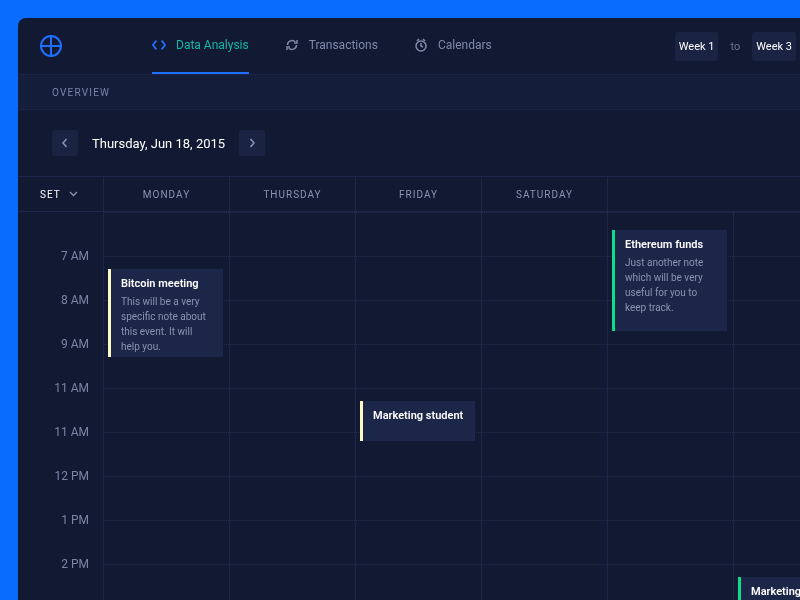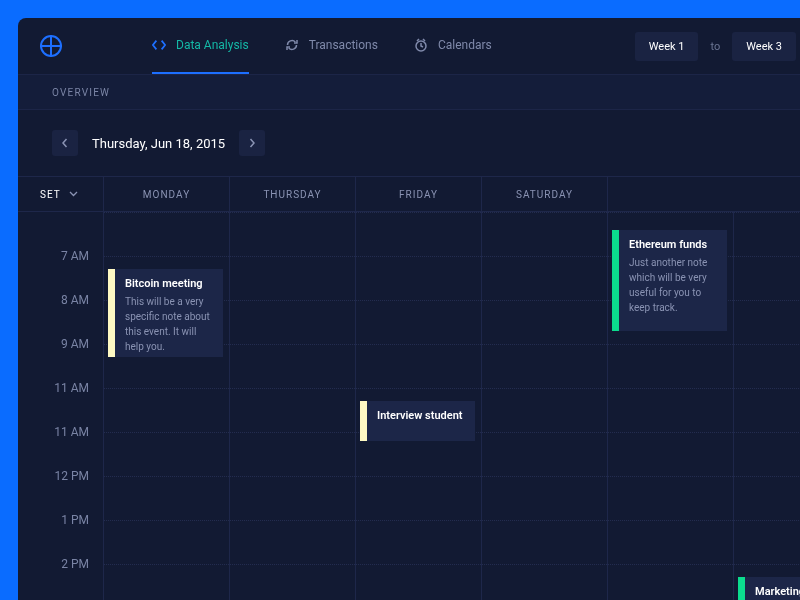--- a/index.html
+++ b/index.html
@@ -11,21 +11,21 @@
 .logo { width:22px; height:22px; border:2px solid #1d6fff; border-radius:50%; position:relative; flex:0 0 auto; }
 .logo::before { content:""; position:absolute; left:50%; top:-2px; bottom:-2px; width:2px; background:#1d6fff; transform:translateX(-50%); }
 .logo::after { content:""; position:absolute; top:50%; left:-2px; right:-2px; height:2px; background:#1d6fff; transform:translateY(-50%); }
 .nav-tabs { display:flex; gap:36px; margin-left:60px; }
 .nav-tab { display:flex; align-items:center; gap:10px; color:#7f89aa; cursor:pointer; font-size:12px; height:56px; border-bottom:2px solid transparent; }
 .nav-tab.active { color:#14b8a6; border-bottom-color:#1d6fff; }
 .nav-tab.active .tab-ic svg { stroke:#1d6fff; }
 .tab-ic { width:14px; height:14px; display:flex; }
 .tab-ic svg { stroke:#7f89aa; }
 .range { margin-left:auto; display:flex; align-items:center; gap:12px; font-size:11px; }
-.range-pill { background:#1a2342; color:#fff; padding:8px 14px; border-radius:3px; cursor:pointer; }
+.range-pill { background:#1a2342; color:#fff; padding:8px 4px; border-radius:3px; cursor:pointer; }
 .range-to { color:#6b7593; }
 
 
 .overview { height:36px; display:flex; align-items:center; padding:0 34px; background:#141d3a; font-size:10px; letter-spacing:0.12em; color:#7a84a5; border-top:1px solid #1c2547; border-bottom:1px solid #1c2547; }
 
 
 .datebar { height:66px; display:flex; align-items:center; padding:0 34px; gap:14px; }
 .nav-arrow { width:26px; height:26px; background:#1a2342; border-radius:3px; display:flex; align-items:center; justify-content:center; cursor:pointer; }
 .nav-arrow svg { stroke:#8a93b3; }
 .date-label { color:#fff; font-weight:400; font-size:13px; }
@@ -37,21 +37,21 @@
 .time-col-head svg { stroke:#8a93b3; }
 .day-head { flex:0 0 126px; width:126px; border-right:1px solid #1e274a; display:flex; align-items:center; justify-content:center; color:#8a93b3; font-size:10px; letter-spacing:0.1em; }
 
 .grid-body { display:flex; height:410px; overflow:hidden; }
 .time-col { width:86px; flex:0 0 86px; border-right:1px solid #1e274a; }
 .time-slot { height:44px; display:flex; align-items:center; justify-content:flex-end; padding-right:14px; font-size:12px; color:#7a84a5; position:relative; }
 .day-col { flex:0 0 126px; width:126px; border-right:1px solid #1e274a; position:relative; }
 .hour-line { position:absolute; left:0; right:0; border-top:1px dotted #232c4f; pointer-events:none; }
 
 
-.event { position:absolute; left:4px; right:6px; background:#1c2648; border-left:7px solid #fef9c3; padding:8px 10px; cursor:pointer; }
+.event { position:absolute; left:4px; right:6px; background:#1c2648; border-left:3px solid #fef9c3; padding:8px 10px; cursor:pointer; }
 .event.green { border-left-color:#0bdc8e; }
 .event-title { color:#fff; font-size:11px; font-weight:600; margin-bottom:4px; }
 .event-note { color:#8a93b3; font-size:10px; line-height:1.5; }
 </style>
 </head>
 <body>
 
 <div class="app">
 
   <div class="topnav">
@@ -165,21 +165,21 @@
           <div class="hour-line" style="top: 0px;"></div>
           <div class="hour-line" style="top: 44px;"></div>
           <div class="hour-line" style="top: 88px;"></div>
           <div class="hour-line" style="top: 132px;"></div>
           <div class="hour-line" style="top: 176px;"></div>
           <div class="hour-line" style="top: 220px;"></div>
           <div class="hour-line" style="top: 264px;"></div>
           <div class="hour-line" style="top: 308px;"></div>
           <div class="hour-line" style="top: 352px;"></div>
           <div class="event" style="top: 189.2px; height: 39.6px;">
-            <div class="event-title">Interview student</div>
+            <div class="event-title">Marketing student</div>
           </div>
         </div>
         <div class="day-col">
           <div class="hour-line" style="top: 0px;"></div>
           <div class="hour-line" style="top: 44px;"></div>
           <div class="hour-line" style="top: 88px;"></div>
           <div class="hour-line" style="top: 132px;"></div>
           <div class="hour-line" style="top: 176px;"></div>
           <div class="hour-line" style="top: 220px;"></div>
           <div class="hour-line" style="top: 264px;"></div>

